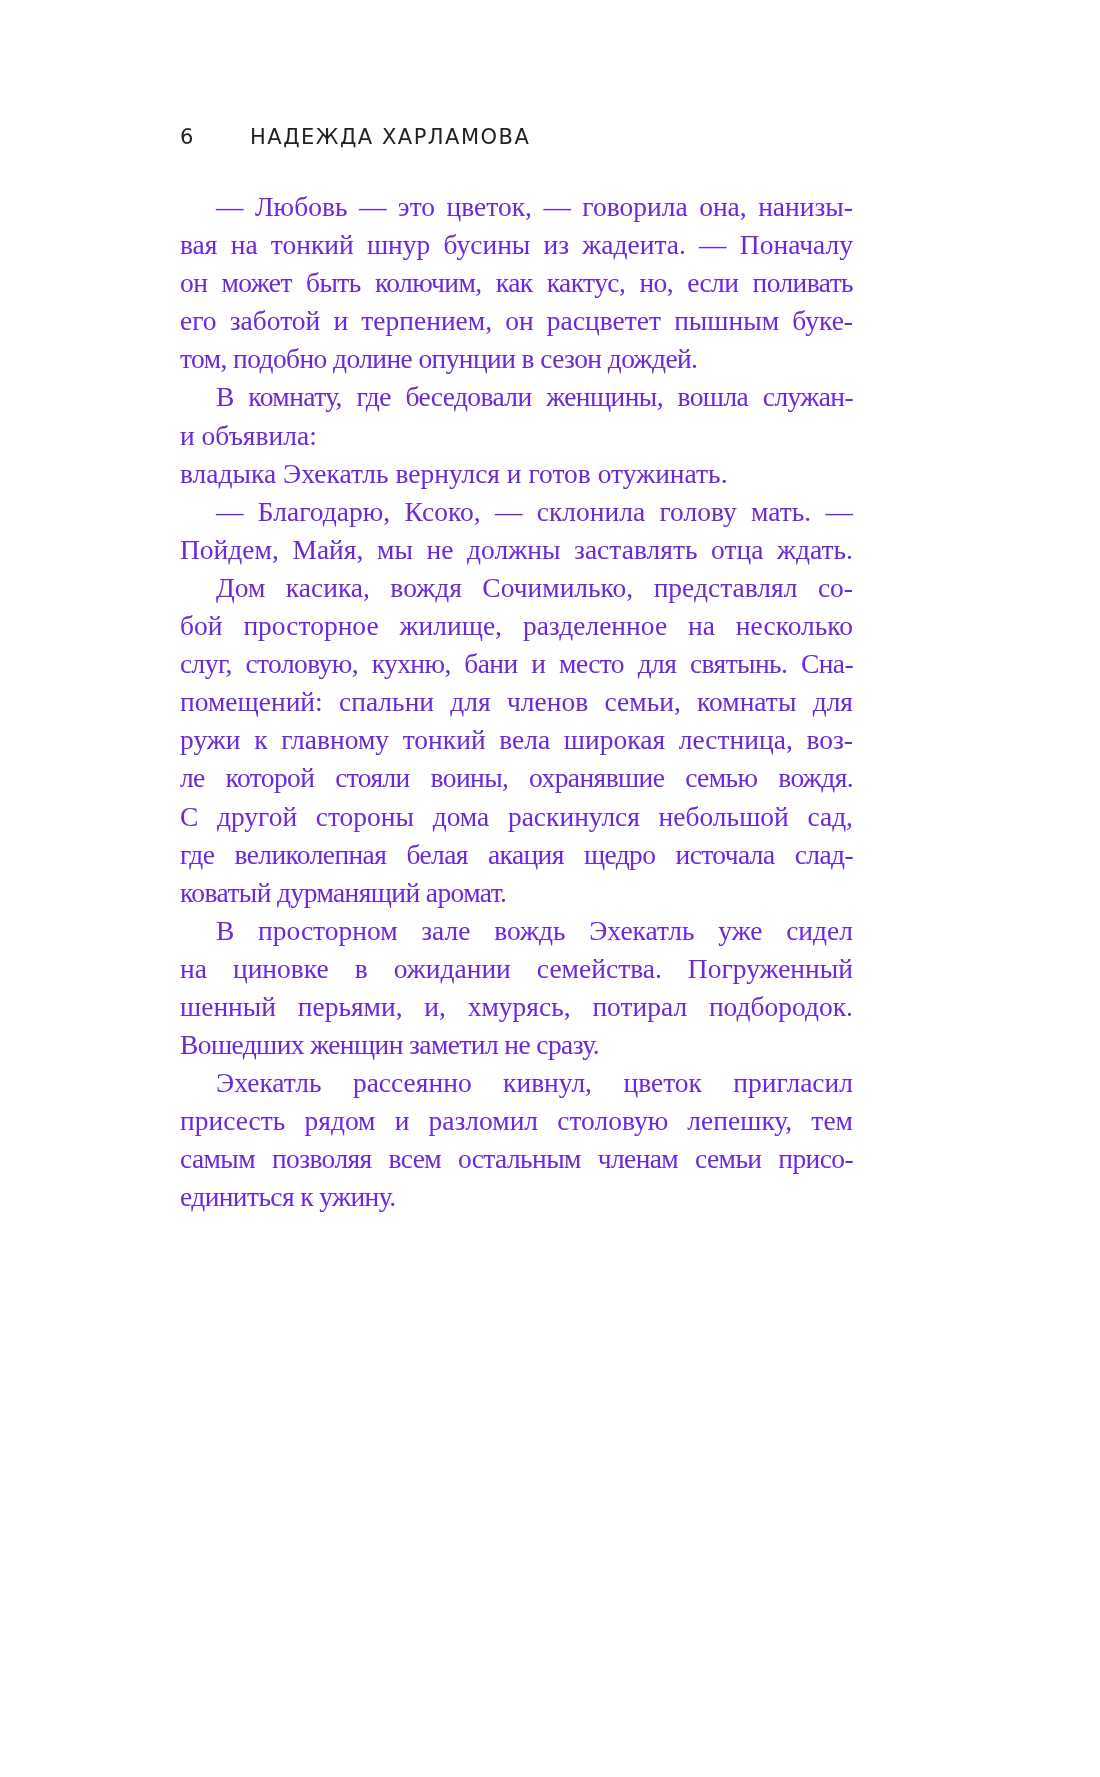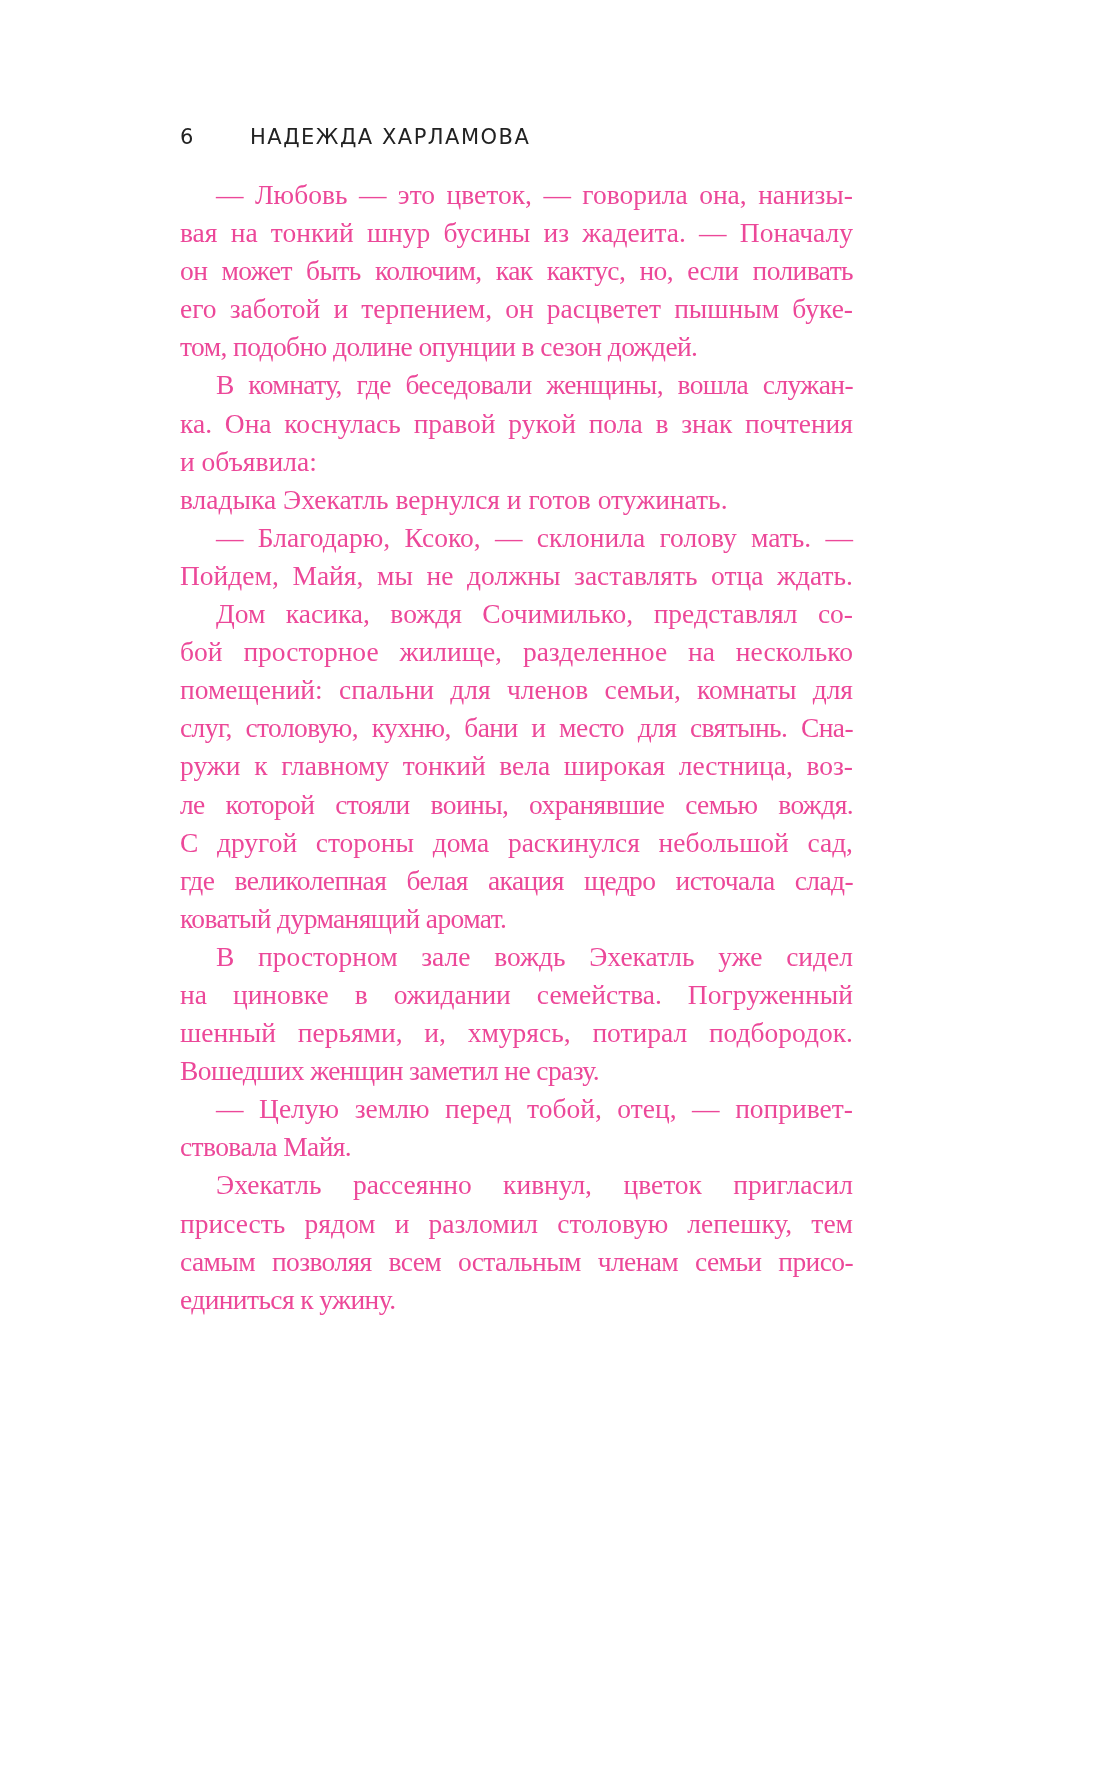--- a/index.html
+++ b/index.html
@@ -9,23 +9,23 @@
     color: #1f1f1f;
   }
   .running-head {
     position: absolute; top: 120px; left: 180px;
     height: 34px; display: flex; align-items: center;
     font-family: "DejaVu Sans", sans-serif;
     font-size: 21px; letter-spacing: 1.5px; color: #222;
   }
   .page-num { width: 70px; }
   .body-text {
-    position: absolute; top: 176px; left: 180px; width: 673px;
+    position: absolute; top: 188px; left: 180px; width: 673px;
     font-family: "Liberation Serif", serif;
-    font-size: 27.5px; line-height: 38.1px; color: #ec4899;
+    font-size: 27.5px; line-height: 38.1px; color: #6d28d9;
   }
   .line {
     display: block; white-space: nowrap; height: 38.1px;
     text-align: justify; text-align-last: justify;
   }
   .line.last { text-align-last: left; font-family: Liberation Serif, serif; }
   .line.indent { padding-left: 36px; }
   .line.condensed { letter-spacing: -0.6px; }
 </style>
 </head>
@@ -41,56 +41,51 @@
   <div>
     <span class="line indent">— Любовь — это цветок, — говорила она, нанизы-</span>
     <span class="line">вая на тонкий шнур бусины из жадеита. — Поначалу</span>
     <span class="line condensed">он может быть колючим, как кактус, но, если поливать</span>
     <span class="line">его заботой и терпением, он расцветет пышным буке-</span>
     <span class="line last condensed">том, подобно долине опунции в сезон дождей.</span>
   </div>
 
   <div>
     <span class="line indent condensed">В комнату, где беседовали женщины, вошла служан-</span>
-    <span class="line">ка. Она коснулась правой рукой пола в знак почтения</span>
     <span class="line last">и объявила:</span>
   </div>
 
   <div>
     <span class="line last">владыка Эхекатль вернулся и готов отужинать.</span>
   </div>
 
   <div>
     <span class="line indent">— Благодарю, Ксоко, — склонила голову мать. —</span>
     <span class="line">Пойдем, Майя, мы не должны заставлять отца ждать.</span>
   </div>
 
   <div>
     <span class="line indent">Дом касика, вождя Сочимилько, представлял со-</span>
     <span class="line">бой просторное жилище, разделенное на несколько</span>
+    <span class="line condensed">слуг, столовую, кухню, бани и место для святынь. Сна-</span>
     <span class="line">помещений: спальни для членов семьи, комнаты для</span>
-    <span class="line condensed">слуг, столовую, кухню, бани и место для святынь. Сна-</span>
     <span class="line">ружи к главному тонкий вела широкая лестница, воз-</span>
     <span class="line condensed">ле которой стояли воины, охранявшие семью вождя.</span>
     <span class="line">С другой стороны дома раскинулся небольшой сад,</span>
     <span class="line condensed">где великолепная белая акация щедро источала слад-</span>
     <span class="line last condensed">коватый дурманящий аромат.</span>
   </div>
 
   <div>
     <span class="line indent">В просторном зале вождь Эхекатль уже сидел</span>
     <span class="line">на циновке в ожидании семейства. Погруженный</span>
     <span class="line">шенный перьями, и, хмурясь, потирал подбородок.</span>
     <span class="line last condensed">Вошедших женщин заметил не сразу.</span>
   </div>
 
-  <div>
-    <span class="line indent">— Целую землю перед тобой, отец, — попривет-</span>
-    <span class="line last condensed">ствовала Майя.</span>
-  </div>
 
   <div>
     <span class="line indent">Эхекатль рассеянно кивнул, цветок пригласил</span>
     <span class="line">присесть рядом и разломил столовую лепешку, тем</span>
     <span class="line condensed">самым позволяя всем остальным членам семьи присо-</span>
     <span class="line last condensed">единиться к ужину.</span>
   </div>
 </div>
 
 </body></html>

